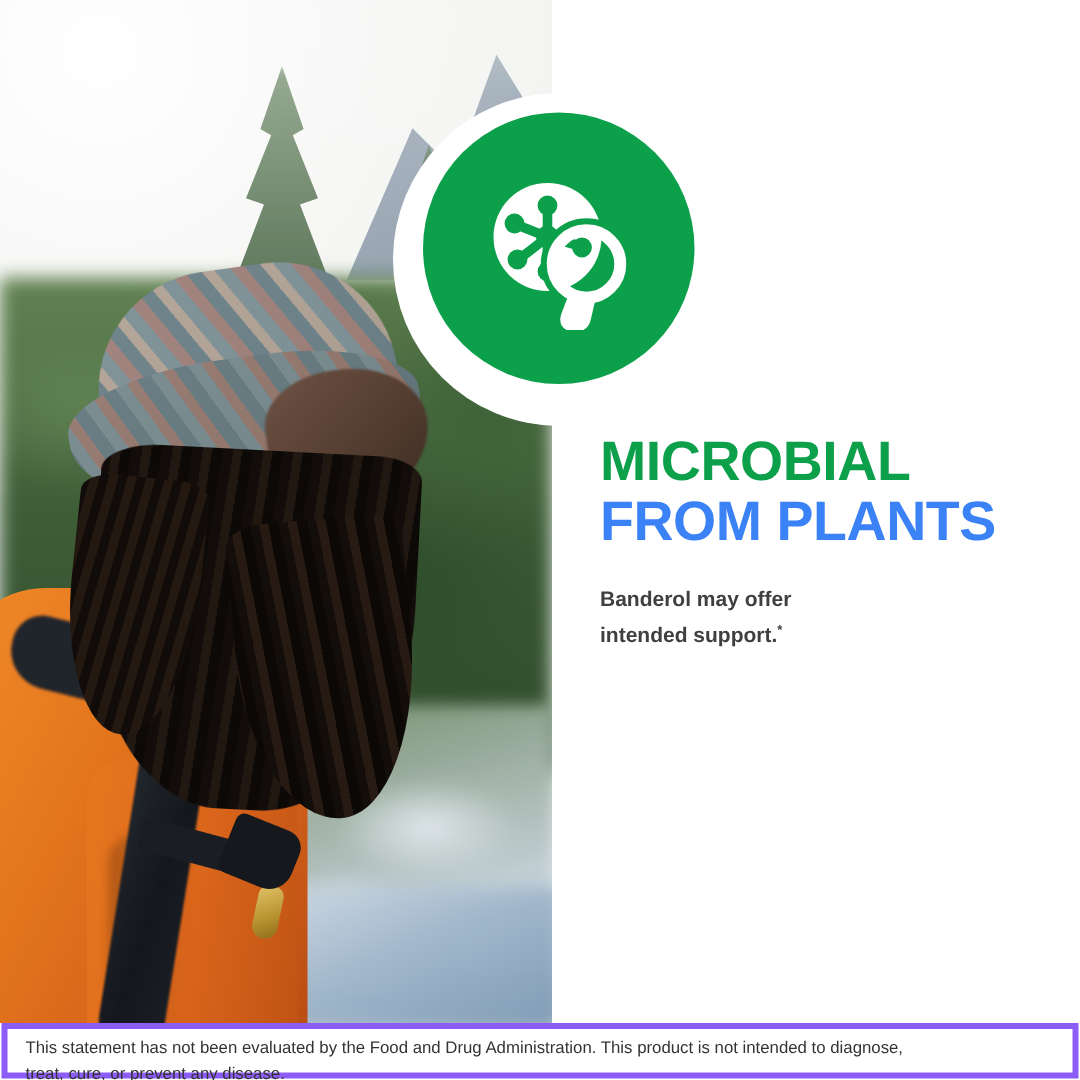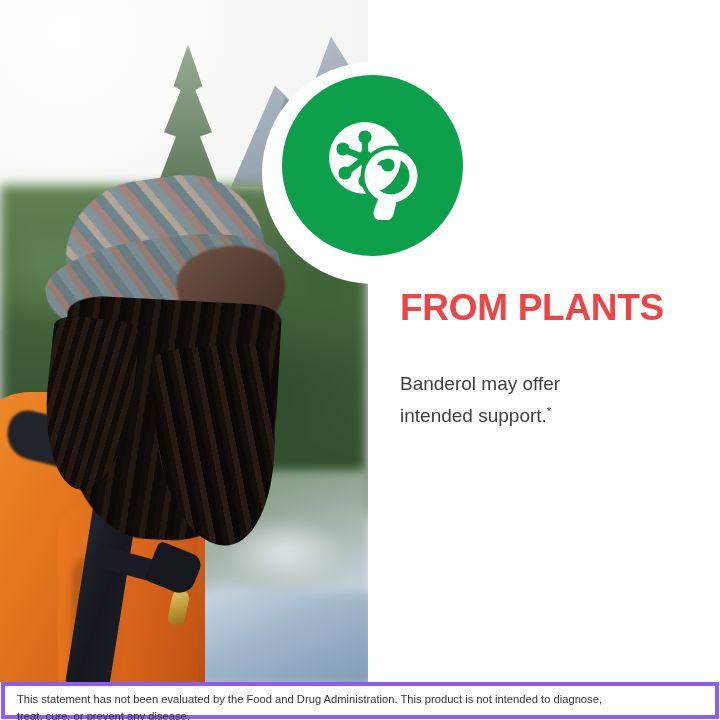--- a/index.html
+++ b/index.html
@@ -400,28 +400,28 @@
     width: 300px;
   }
   .headline {
     font-size: 37px;
     line-height: 1.07;
     font-weight: 700;
     letter-spacing: -0.3px;
   }
   .headline .l1,
   .headline .l2 { color: #0da04b; display: block; }
-  .headline .l3 { color: #ef4444; display: block; }
+  .headline .l3 { color: #3b82f6; display: block; }
 
   .subcopy {
-    margin-top: 40px;
-    font-size: 19px;
+    margin-top: 20px;
+    font-size: 14px;
     line-height: 1.72;
     color: #3f3f3f;
-    font-weight: 400;
+    font-weight: 700;
   }
   .subcopy .line { display: block; }
   .subcopy sup {
     font-size: .62em;
     vertical-align: super;
     line-height: 0;
   }
 
   
   .disclaimer {
@@ -511,20 +511,21 @@
 
       <circle cx="72" cy="64" r="27" fill="none" stroke="#0da04b" stroke-width="7"></circle>
       <circle cx="72" cy="64" r="22.5" fill="none" stroke="#ffffff" stroke-width="8"></circle>
 
       <path d="M 63.5 85.5 L 58.5 98.5 Q 56.5 104.5 62.5 105.5 Q 70 106.5 71.5 100 L 74.5 87" fill="#ffffff" stroke="#ffffff" stroke-width="7" stroke-linejoin="round" stroke-linecap="round"></path>
     </svg>
   </div>
 
   <div class="text-block">
     <div class="headline">
+      <span class="l1">MICROBIAL</span>
       <span class="l3">FROM PLANTS</span>
     </div>
     <div class="subcopy">
       <span class="line">Banderol may offer</span>
       <span class="line"><span>intended support.</span><sup>*</sup></span>
     </div>
   </div>
 
   <div class="disclaimer">
     <span class="line">This statement has not been evaluated by the Food and Drug Administration. This product is not intended to diagnose,</span>

